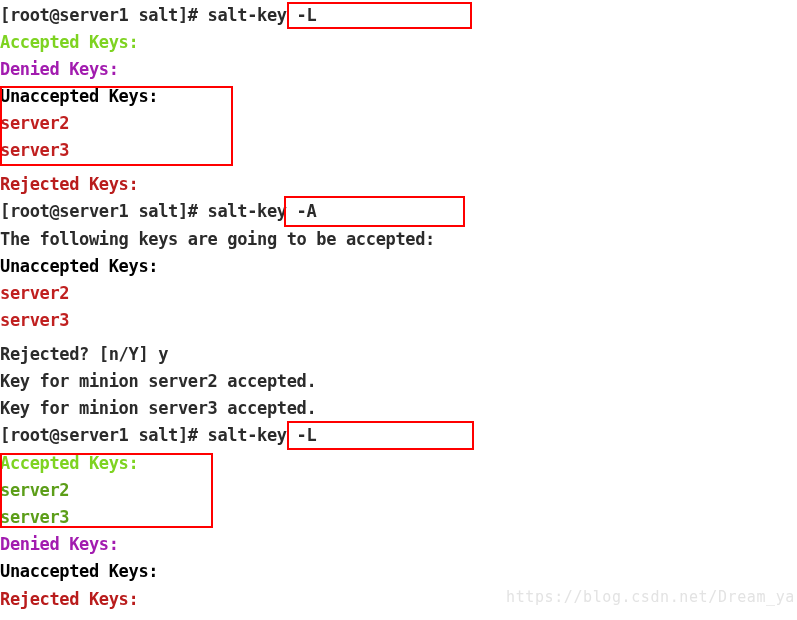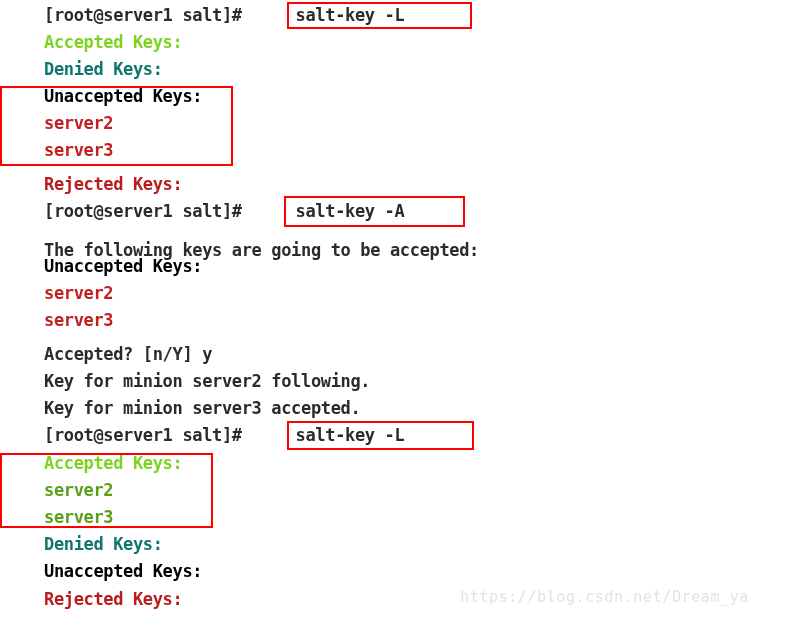--- a/index.html
+++ b/index.html
@@ -18,27 +18,27 @@
     overflow: hidden;
   }
   .line {
     position: absolute;
     left: 0;
     height: 27px;
     line-height: 27px;
     white-space: pre;
     letter-spacing: -0.35px;
   }
-  .seg { white-space: pre; padding-left: 44px; }
+  .seg { white-space: pre; }
 
   
   .c-default   { color: #2b2b2b; }
   .c-green     { color: #7ed321; margin-top: 17px; }
   .c-greendark { color: #5c9e19; }
-  .c-purple    { color: #0f766e; text-align: right; }
+  .c-purple    { color: #a21caf; text-align: right; }
   .c-red       { color: #000000; }
   .c-reddark   { color: #c02020; }
   .c-blue      { color: #b91c1c; }
 
   
   .hl-box {
     position: absolute;
     border: 2px solid #ff0000;
     box-sizing: border-box;
     pointer-events: none;
@@ -60,38 +60,38 @@
 
   <div id="lines-root">
       <div class="line" style="top: 2px;"><span class="seg c-default">[root@server1 salt]# </span><span class="seg c-default">salt-key -L</span></div>
       <div class="line" style="top: 29px;"><span class="seg c-green">Accepted Keys:</span></div>
       <div class="line" style="top: 56px;"><span class="seg c-purple">Denied Keys:</span></div>
       <div class="line" style="top: 83px;"><span class="seg c-red">Unaccepted Keys:</span></div>
       <div class="line" style="top: 110px;"><span class="seg c-reddark">server2</span></div>
       <div class="line" style="top: 137px;"><span class="seg c-reddark">server3</span></div>
       <div class="line" style="top: 171px;"><span class="seg c-blue">Rejected Keys:</span></div>
       <div class="line" style="top: 198px;"><span class="seg c-default">[root@server1 salt]# </span><span class="seg c-default">salt-key -A</span></div>
-      <div class="line" style="top: 226px; margin-top: 11px;"><span class="seg c-default">The following keys are going to be accepted:</span></div>
+      <div class="line" style="top: 226px;"><span class="seg c-default">The following keys are going to be accepted:</span></div>
       <div class="line" style="top: 253px;"><span class="seg c-red">Unaccepted Keys:</span></div>
       <div class="line" style="top: 280px;"><span class="seg c-reddark">server2</span></div>
       <div class="line" style="top: 307px;"><span class="seg c-reddark">server3</span></div>
-      <div class="line" style="top: 341px;"><span class="seg c-default">Accepted? [n/Y] y</span></div>
-      <div class="line" style="top: 368px;"><span class="seg c-default">Key for minion server2 following.</span></div>
+      <div class="line" style="top: 341px;"><span class="seg c-default">Rejected? [n/Y] y</span></div>
+      <div class="line" style="top: 368px;"><span class="seg c-default">Key for minion server2 accepted.</span></div>
       <div class="line" style="top: 395px;"><span class="seg c-default">Key for minion server3 accepted.</span></div>
       <div class="line" style="top: 422px;"><span class="seg c-default">[root@server1 salt]# </span><span class="seg c-default">salt-key -L</span></div>
       <div class="line" style="top: 450px;"><span class="seg c-green">Accepted Keys:</span></div>
       <div class="line" style="top: 477px;"><span class="seg c-greendark">server2</span></div>
       <div class="line" style="top: 504px;"><span class="seg c-greendark">server3</span></div>
       <div class="line" style="top: 531px;"><span class="seg c-purple">Denied Keys:</span></div>
       <div class="line" style="top: 558px;"><span class="seg c-red">Unaccepted Keys:</span></div>
       <div class="line" style="top: 586px;"><span class="seg c-blue">Rejected Keys:</span></div>
     </div>
 
   <div id="boxes-root">
       <div class="hl-box" style="left: 287px; top: 2px; width: 185px; height: 27px; border-color: rgb(255, 0, 0);"></div>
       <div class="hl-box" style="left: 0px; top: 86px; width: 233px; height: 80px; border-color: rgb(255, 0, 0);"></div>
       <div class="hl-box" style="left: 284px; top: 196px; width: 181px; height: 31px; border-color: rgb(255, 0, 0);"></div>
       <div class="hl-box" style="left: 287px; top: 421px; width: 187px; height: 29px; border-color: rgb(255, 0, 0);"></div>
       <div class="hl-box" style="left: 0px; top: 453px; width: 213px; height: 75px; border-color: rgb(255, 0, 0);"></div>
     </div>
 
-  <div class="watermark" id="watermark" style="left: 460px; top: 588px; color: rgb(227, 227, 227); text-align: right;">https://blog.csdn.net/Dream_ya</div>
+  <div class="watermark" id="watermark" style="left: 506px; top: 588px; color: rgb(227, 227, 227); text-align: right;">https://blog.csdn.net/Dream_ya</div>
 </div>
 
 </body></html>

